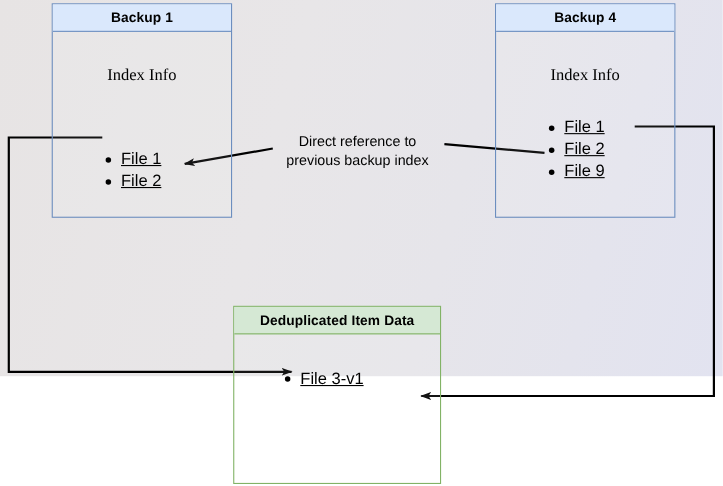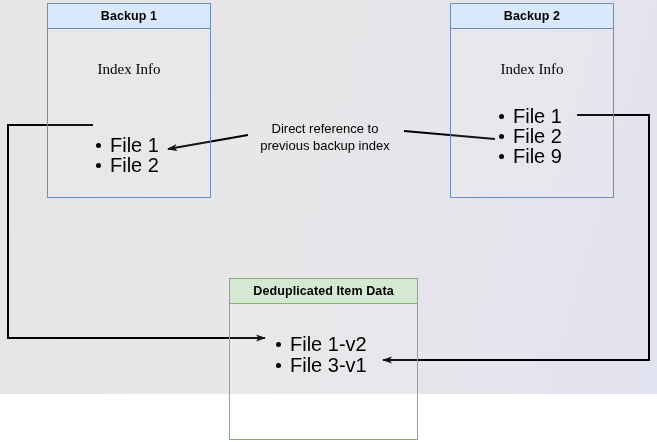--- a/index.html
+++ b/index.html
@@ -8,21 +8,21 @@
   }
   body {
     width: 657px;
     height: 442px;
     font-family: "Liberation Sans", sans-serif;
     overflow: hidden;
   }
   #canvas {
     position: relative;
     width: 657px;
-    height: 394px;
+    height: 342px;
     background: linear-gradient(105deg, #e7e4e4 0%, #e8e6e8 38%, #e6e5ea 62%, #e2e3f0 100%);
   }
   #edges {
     position: absolute;
     left: 0;
     top: 0;
     width: 657px;
     height: 442px;
   }
 
@@ -69,44 +69,45 @@
   }
 
   .item-list {
     position: absolute;
     margin: 0;
     padding: 0;
     list-style: none;
   }
   .item-list li {
     position: relative;
-    font-size: 20px;
+    font-size: 15px;
     line-height: 20px;
     color: #000;
     padding-left: 16px;
     white-space: nowrap;
+    text-decoration: underline;
   }
   .item-list li::before {
     content: "";
     position: absolute;
     left: 2px;
     top: 8px;
     width: 5px;
     height: 5px;
     border-radius: 50%;
     background: #000;
   }
 
   #b1 { left: 47px; top: 3px; width: 164px; height: 195px; }
   #b1 .item-list { left: 46px; top: 106px; }
 
   #b2 { left: 450px; top: 3px; width: 164px; height: 195px; }
   #b2 .item-list { left: 46px; top: 77px; }
 
-  #dedup { left: 229px; top: 278px; width: 189px; height: 162px; }
+  #dedup { left: 212px; top: 278px; width: 189px; height: 162px; }
   #dedup .item-list { left: 44px; top: 30px; }
   #dedup .item-list li { line-height: 21px; }
 
   .edge-label {
     position: absolute;
     left: 251px;
     top: 120px;
     width: 148px;
     text-align: center;
     font-size: 13px;
@@ -146,36 +147,35 @@
     <div class="node-body">
       <div class="index-label">Index Info</div>
       <ul class="item-list">
         <li>File 1</li>
         <li>File 2</li>
       </ul>
     </div>
   </div>
 
   <div class="node" id="b2">
-    <div class="node-header">Backup 2</div>
+    <div class="node-header">Backup 4</div>
     <div class="node-body">
       <div class="index-label">Index Info</div>
       <ul class="item-list">
         <li>File 1</li>
         <li>File 2</li>
         <li>File 9</li>
       </ul>
     </div>
   </div>
 
   <div class="node green" id="dedup">
     <div class="node-header">Deduplicated Item Data</div>
     <div class="node-body">
       <ul class="item-list">
-        <li>File 1-v2</li>
         <li>File 3-v1</li>
       </ul>
     </div>
   </div>
 
   <div class="edge-label">Direct reference to
 previous backup index</div>
 
 </div>
 

